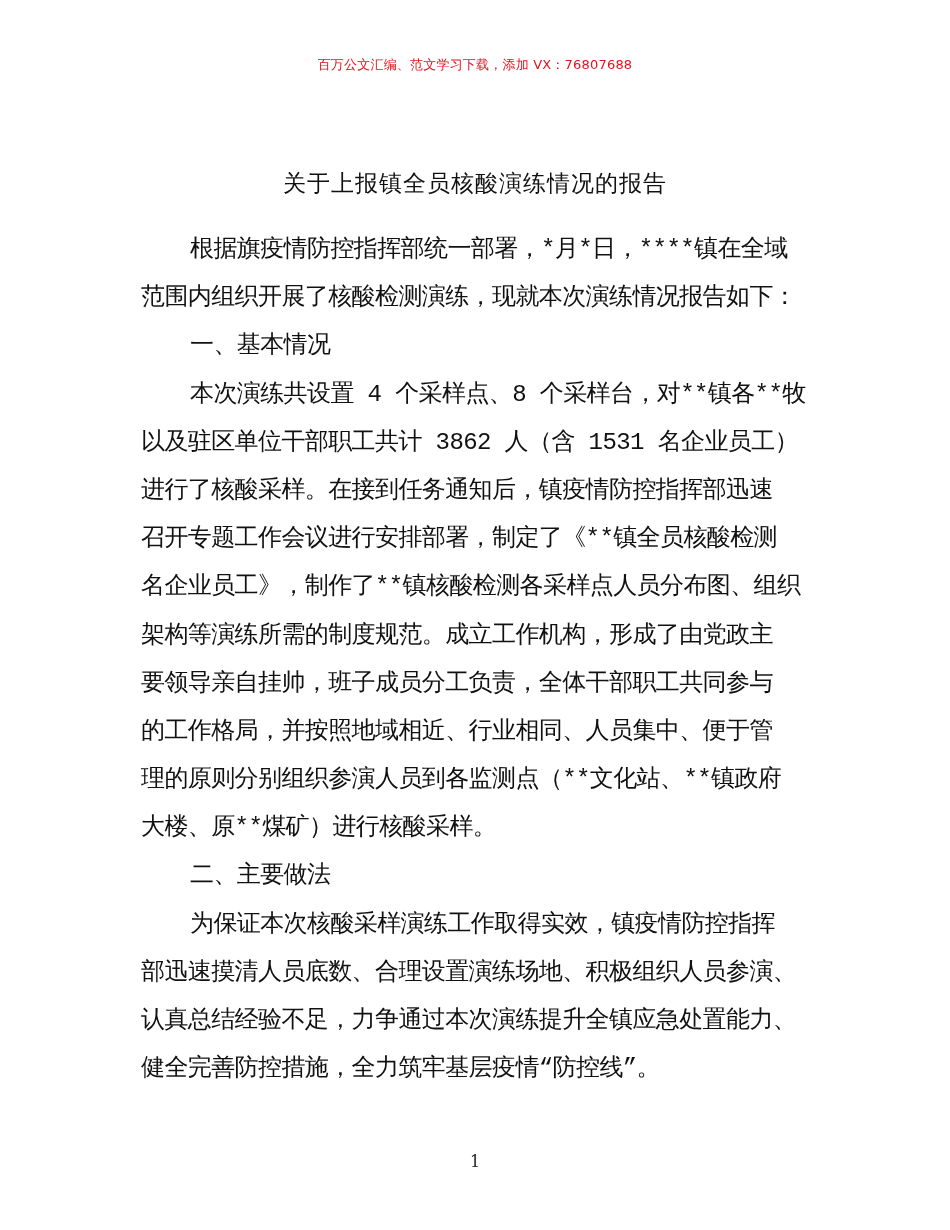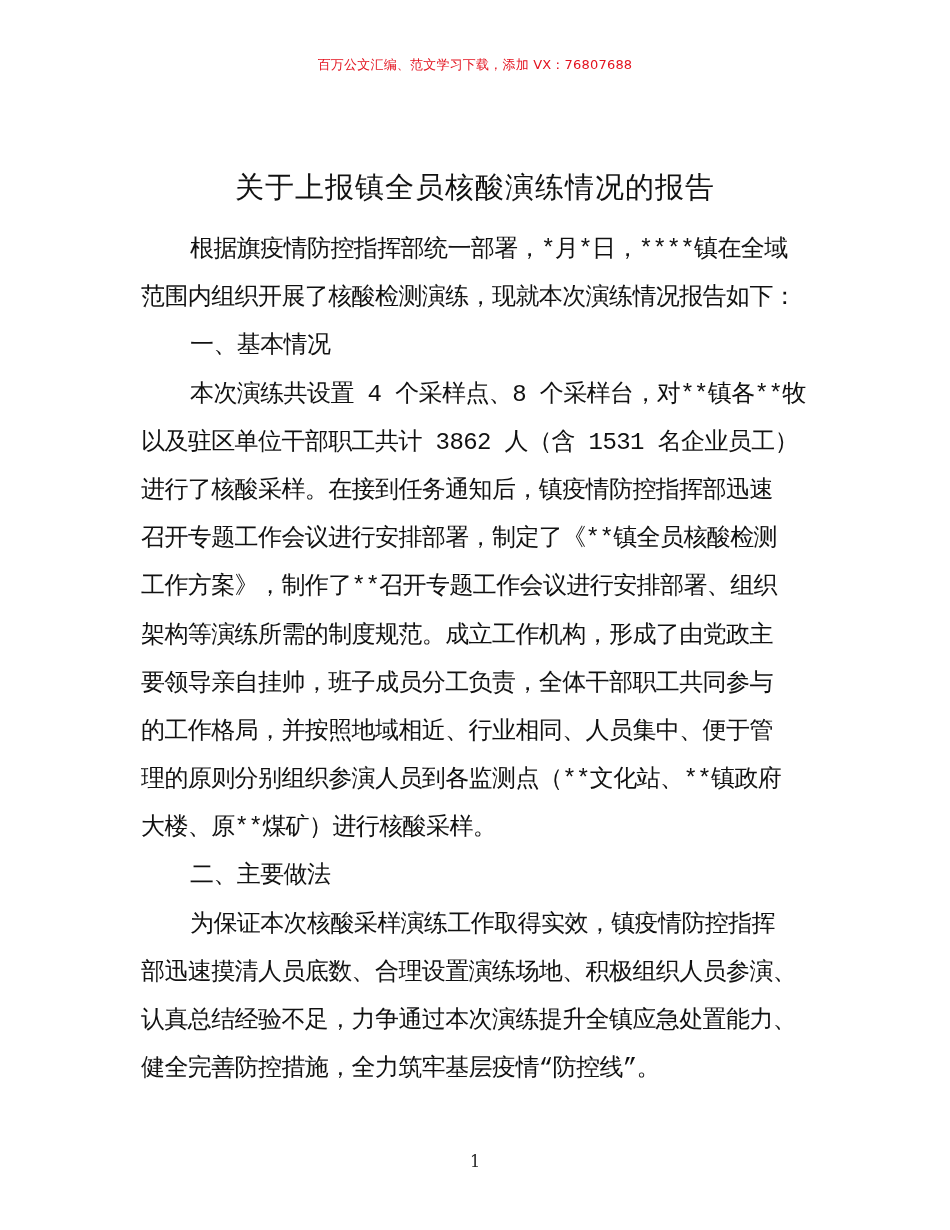--- a/index.html
+++ b/index.html
@@ -1,21 +1,21 @@
 <!DOCTYPE html>
 <html><head>
 <meta charset="utf-8">
 <style>
   html, body { margin: 0; padding: 0; background: #ffffff; }
   body { width: 950px; height: 1230px; position: relative; overflow: hidden;
          font-family: "DejaVu Sans", "Liberation Sans", sans-serif; color: #111111; }
   .header-note { position: absolute; top: 56px; left: 0; width: 950px; text-align: center;
          font-size: 13px; color: #e3121e; letter-spacing: 0.2px; }
   .doc-title { position: absolute; top: 168px; left: 0; width: 950px; text-align: center;
-         font-size: 29px; color: #111111; letter-spacing: 1px; }
+         font-size: 23px; color: #111111; letter-spacing: 1px; }
   .body-area { position: absolute; left: 141px; top: 226px; width: 690px; }
   .line { height: 48.2px; line-height: 48px; font-size: 24px; white-space: nowrap; letter-spacing: -0.6px; font-family: Liberation Mono, monospace; }
   .indent { padding-left: 49px; }
   .page-number { position: absolute; top: 1152px; left: 0; width: 950px; text-align: center;
          font-family: "DejaVu Serif", "Liberation Serif", serif; font-size: 16px; color: #222; }
 </style>
 </head>
 <body>
 
 <div class="header-note">百万公文汇编、范文学习下载，添加 VX：76807688</div>
@@ -23,21 +23,21 @@
 <div class="doc-title">关于上报镇全员核酸演练情况的报告</div>
 
 <div class="body-area">
   <div class="line indent">根据旗疫情防控指挥部统一部署，*月*日，****镇在全域</div>
   <div class="line">范围内组织开展了核酸检测演练，现就本次演练情况报告如下：</div>
   <div class="line indent">一、基本情况</div>
   <div class="line indent">本次演练共设置 4 个采样点、8 个采样台，对**镇各**牧</div>
   <div class="line">以及驻区单位干部职工共计 3862 人（含 1531 名企业员工）</div>
   <div class="line">进行了核酸采样。在接到任务通知后，镇疫情防控指挥部迅速</div>
   <div class="line">召开专题工作会议进行安排部署，制定了《**镇全员核酸检测</div>
-  <div class="line">工作方案》，制作了**召开专题工作会议进行安排部署、组织</div>
+  <div class="line">名企业员工》，制作了**镇核酸检测各采样点人员分布图、组织</div>
   <div class="line">架构等演练所需的制度规范。成立工作机构，形成了由党政主</div>
   <div class="line">要领导亲自挂帅，班子成员分工负责，全体干部职工共同参与</div>
   <div class="line">的工作格局，并按照地域相近、行业相同、人员集中、便于管</div>
   <div class="line">理的原则分别组织参演人员到各监测点（**文化站、**镇政府</div>
   <div class="line">大楼、原**煤矿）进行核酸采样。</div>
   <div class="line indent">二、主要做法</div>
   <div class="line indent">为保证本次核酸采样演练工作取得实效，镇疫情防控指挥</div>
   <div class="line">部迅速摸清人员底数、合理设置演练场地、积极组织人员参演、</div>
   <div class="line">认真总结经验不足，力争通过本次演练提升全镇应急处置能力、</div>
   <div class="line">健全完善防控措施，全力筑牢基层疫情“防控线”。</div>

